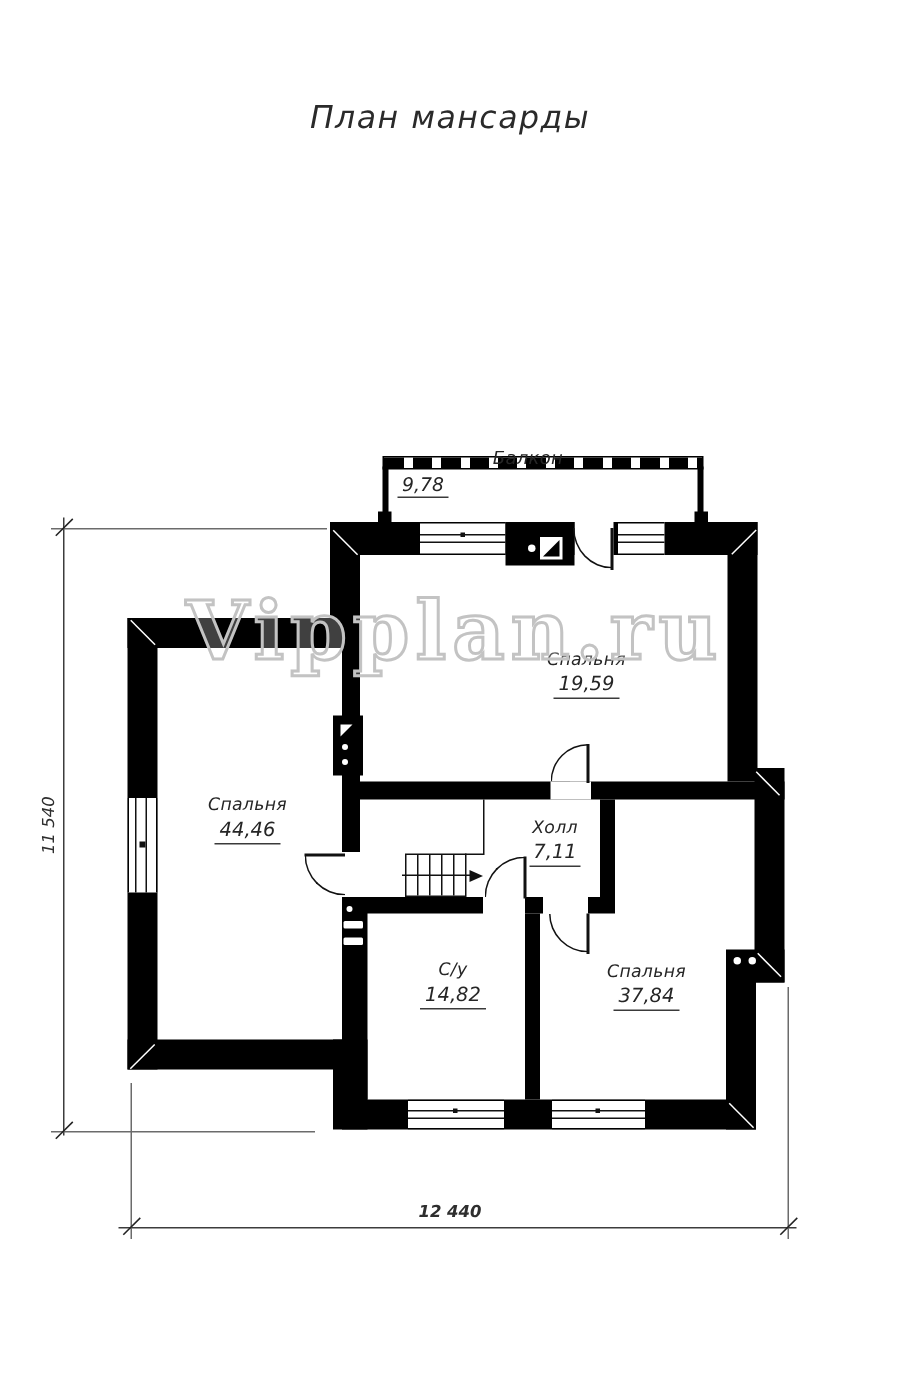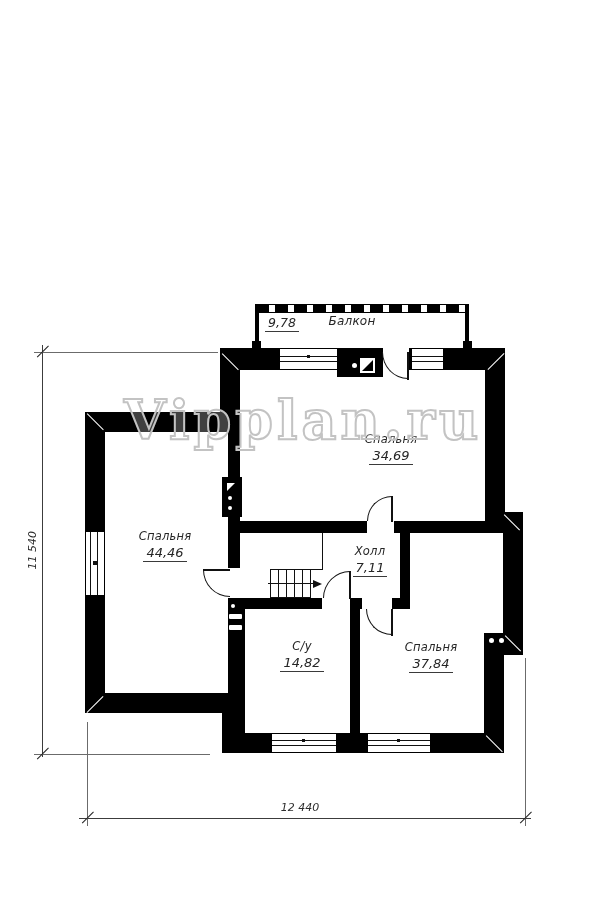--- a/index.html
+++ b/index.html
@@ -33,30 +33,31 @@
   .arrowhead{position:absolute;width:0;height:0;border-top:4px solid transparent;
              border-bottom:4px solid transparent;border-left:9px solid #111;}
   .tri-b{position:absolute;width:0;height:0;border-left:11px solid transparent;border-bottom:11px solid #000;}
   .tri-w{position:absolute;width:0;height:0;border-right:8px solid transparent;border-top:8px solid #fff;}
 </style>
 </head>
 <body>
 
 <div id="canvas">
 
+  <div id="title">План мансарды</div>
 
   <div class="hatch" style="left:255px;top:304px;width:214px;height:9px;"></div>
   <div class="w" style="left:255px;top:311px;width:4px;height:40px;"></div>
   <div class="w" style="left:465px;top:311px;width:4px;height:40px;"></div>
   <div class="w" style="left:252px;top:341px;width:9px;height:9px;"></div>
   <div class="w" style="left:463px;top:341px;width:9px;height:9px;"></div>
   <div class="lbl" style="left:262px;top:313px;width:40px;">
     <span class="rarea" style="font-size:12.5px;">9,78</span>
   </div>
-  <div class="lbl rname" style="left:327px;top:315px;width:50px;font-size:12px;">Балкон</div>
+  <div class="lbl rname" style="left:327px;top:299px;width:50px;font-size:12px;">Балкон</div>
 
   <div class="w" style="left:220px;top:348px;width:285px;height:22px;"></div>
   <div class="w" style="left:220px;top:348px;width:20px;height:84px;"></div>
   <div class="w" style="left:485px;top:348px;width:20px;height:173px;"></div>
   <div class="w" style="left:503px;top:512px;width:20px;height:143px;"></div>
   <div class="w" style="left:484px;top:633px;width:39px;height:22px;"></div>
   <div class="w" style="left:484px;top:648px;width:20px;height:105px;"></div>
   <div class="w" style="left:228px;top:733px;width:276px;height:20px;"></div>
   <div class="w" style="left:85px;top:693px;width:155px;height:20px;"></div>
   <div class="w" style="left:222px;top:693px;width:23px;height:60px;"></div>
@@ -143,21 +144,21 @@
   <div class="miter" style="left:222px;top:353px;width:23px;transform:rotate(45deg);"></div>
   <div class="miter" style="left:488px;top:369px;width:23px;transform:rotate(-45deg);"></div>
   <div class="miter" style="left:87px;top:413px;width:23px;transform:rotate(45deg);"></div>
   <div class="miter" style="left:87px;top:712px;width:23px;transform:rotate(-45deg);"></div>
   <div class="miter" style="left:486px;top:735px;width:23px;transform:rotate(45deg);"></div>
   <div class="miter" style="left:504px;top:514px;width:22px;transform:rotate(45deg);"></div>
   <div class="miter" style="left:505px;top:635px;width:22px;transform:rotate(45deg);"></div>
 
   <div class="lbl" style="left:355px;top:433px;width:72px;">
     <div class="rname">Спальня</div>
-    <span class="rarea">34,69</span>
+    <span class="rarea">19,59</span>
   </div>
   <div class="lbl" style="left:130px;top:530px;width:70px;">
     <div class="rname">Спальня</div>
     <span class="rarea">44,46</span>
   </div>
   <div class="lbl" style="left:342px;top:545px;width:56px;">
     <div class="rname">Холл</div>
     <span class="rarea">7,11</span>
   </div>
   <div class="lbl" style="left:272px;top:640px;width:60px;">
@@ -174,17 +175,17 @@
   <div class="gln" style="left:34px;top:754px;width:176px;height:1px;"></div>
   <div class="tick" style="left:35px;top:351px;"></div>
   <div class="tick" style="left:35px;top:753px;"></div>
   <div class="lbl dimlbl" style="left:3px;top:544px;width:60px;transform:rotate(-90deg);">11 540</div>
 
   <div class="dln" style="left:79px;top:818px;width:452px;height:1.2px;"></div>
   <div class="gln" style="left:87px;top:722px;width:1px;height:104px;"></div>
   <div class="gln" style="left:525px;top:658px;width:1px;height:168px;"></div>
   <div class="tick" style="left:80px;top:817px;"></div>
   <div class="tick" style="left:518px;top:817px;"></div>
-  <div class="lbl dimlbl" style="left:270px;top:802px;width:60px;">12 440</div>
+  <div class="lbl dimlbl" style="left:270px;top:802px;width:60px;font-weight:bold;">12 440</div>
 
   <div id="watermark">Vipplan.ru</div>
 
 </div>
 
 </body></html>

